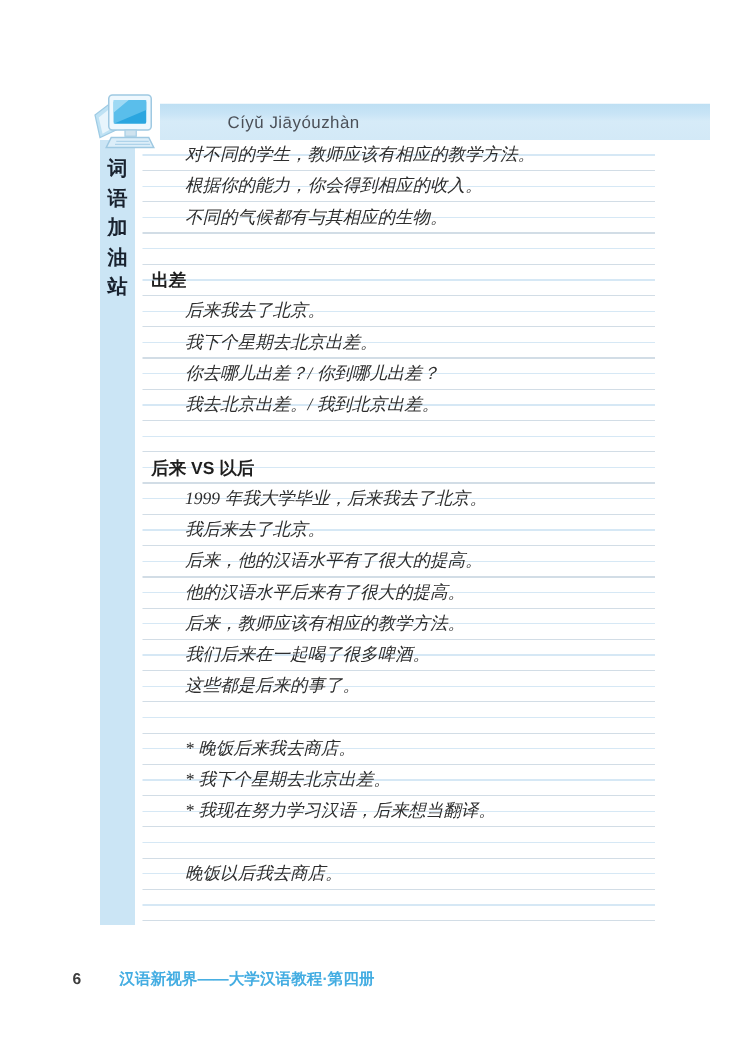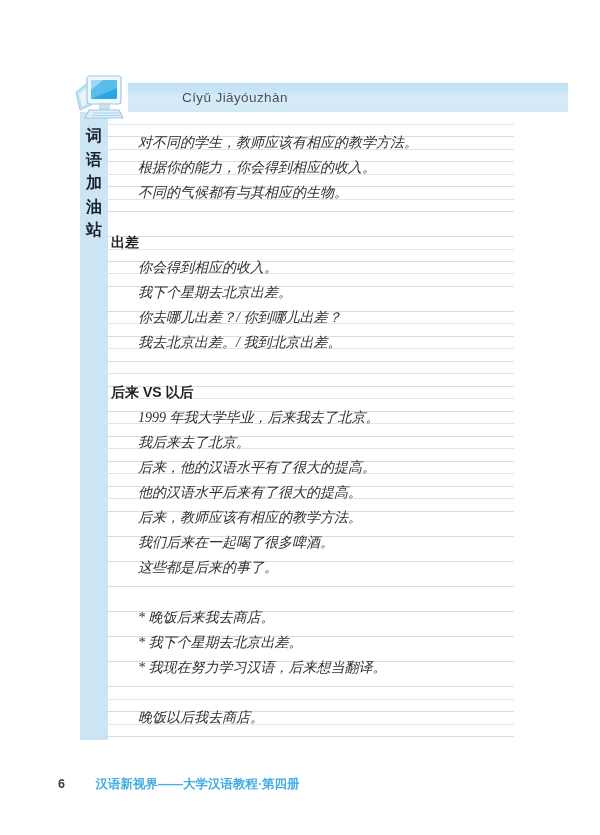--- a/index.html
+++ b/index.html
@@ -15,22 +15,22 @@
   .header-icon{position:absolute;left:73px;top:74px;width:56px;height:49px;z-index:2;}
 
   
   .sidebar-band{position:absolute;left:80px;top:112px;width:28px;height:628px;
       background:#cbe5f5;}
   .sidebar-chars{padding-top:12px;display:flex;flex-direction:column;}
   .sidebar-chars span{display:block;text-align:center;height:23.5px;line-height:23.5px;
       font-family:"Liberation Serif",serif;font-weight:bold;font-size:16px;color:#18212e;}
 
   
-  .ruled-area{position:absolute;left:104px;top:112px;width:410px;height:626px;
-      padding-top:18px;box-sizing:border-box;
+  .ruled-area{position:absolute;left:114px;top:112px;width:410px;height:626px;
+      box-sizing:border-box;
       background:
         repeating-linear-gradient(to bottom,
           transparent 0px, transparent 11.5px,
           #d6e8f5 11.5px, #d6e8f5 12.5px,
           transparent 12.5px, transparent 24px,
           #d2dde6 24px, #d2dde6 25px);}
   .row{height:25px;line-height:25px;white-space:nowrap;}
   .r-body{padding-left:34px;font-family:"Liberation Serif",serif;font-style:italic;
       font-size:14px;color:#2e2e2e;}
   .r-head{padding-left:7px;font-family:Liberation Sans, sans-serif;font-weight:bold;
@@ -80,21 +80,21 @@
       <span>站</span>
     </div>
   </div>
 
   <div class="ruled-area">
     <div class="row r-body">对不同的学生，教师应该有相应的教学方法。</div>
     <div class="row r-body">根据你的能力，你会得到相应的收入。</div>
     <div class="row r-body">不同的气候都有与其相应的生物。</div>
     <div class="row r-blank"></div>
     <div class="row r-head">出差</div>
-    <div class="row r-body">你会得到相应的收入。</div>
+    <div class="row r-body">后来我去了北京。</div>
     <div class="row r-body">我下个星期去北京出差。</div>
     <div class="row r-body">你去哪儿出差？/ 你到哪儿出差？</div>
     <div class="row r-body">我去北京出差。/ 我到北京出差。</div>
     <div class="row r-blank"></div>
     <div class="row r-head">后来 VS 以后</div>
     <div class="row r-body">1999 年我大学毕业，后来我去了北京。</div>
     <div class="row r-body">我后来去了北京。</div>
     <div class="row r-body">后来，他的汉语水平有了很大的提高。</div>
     <div class="row r-body">他的汉语水平后来有了很大的提高。</div>
     <div class="row r-body">后来，教师应该有相应的教学方法。</div>

